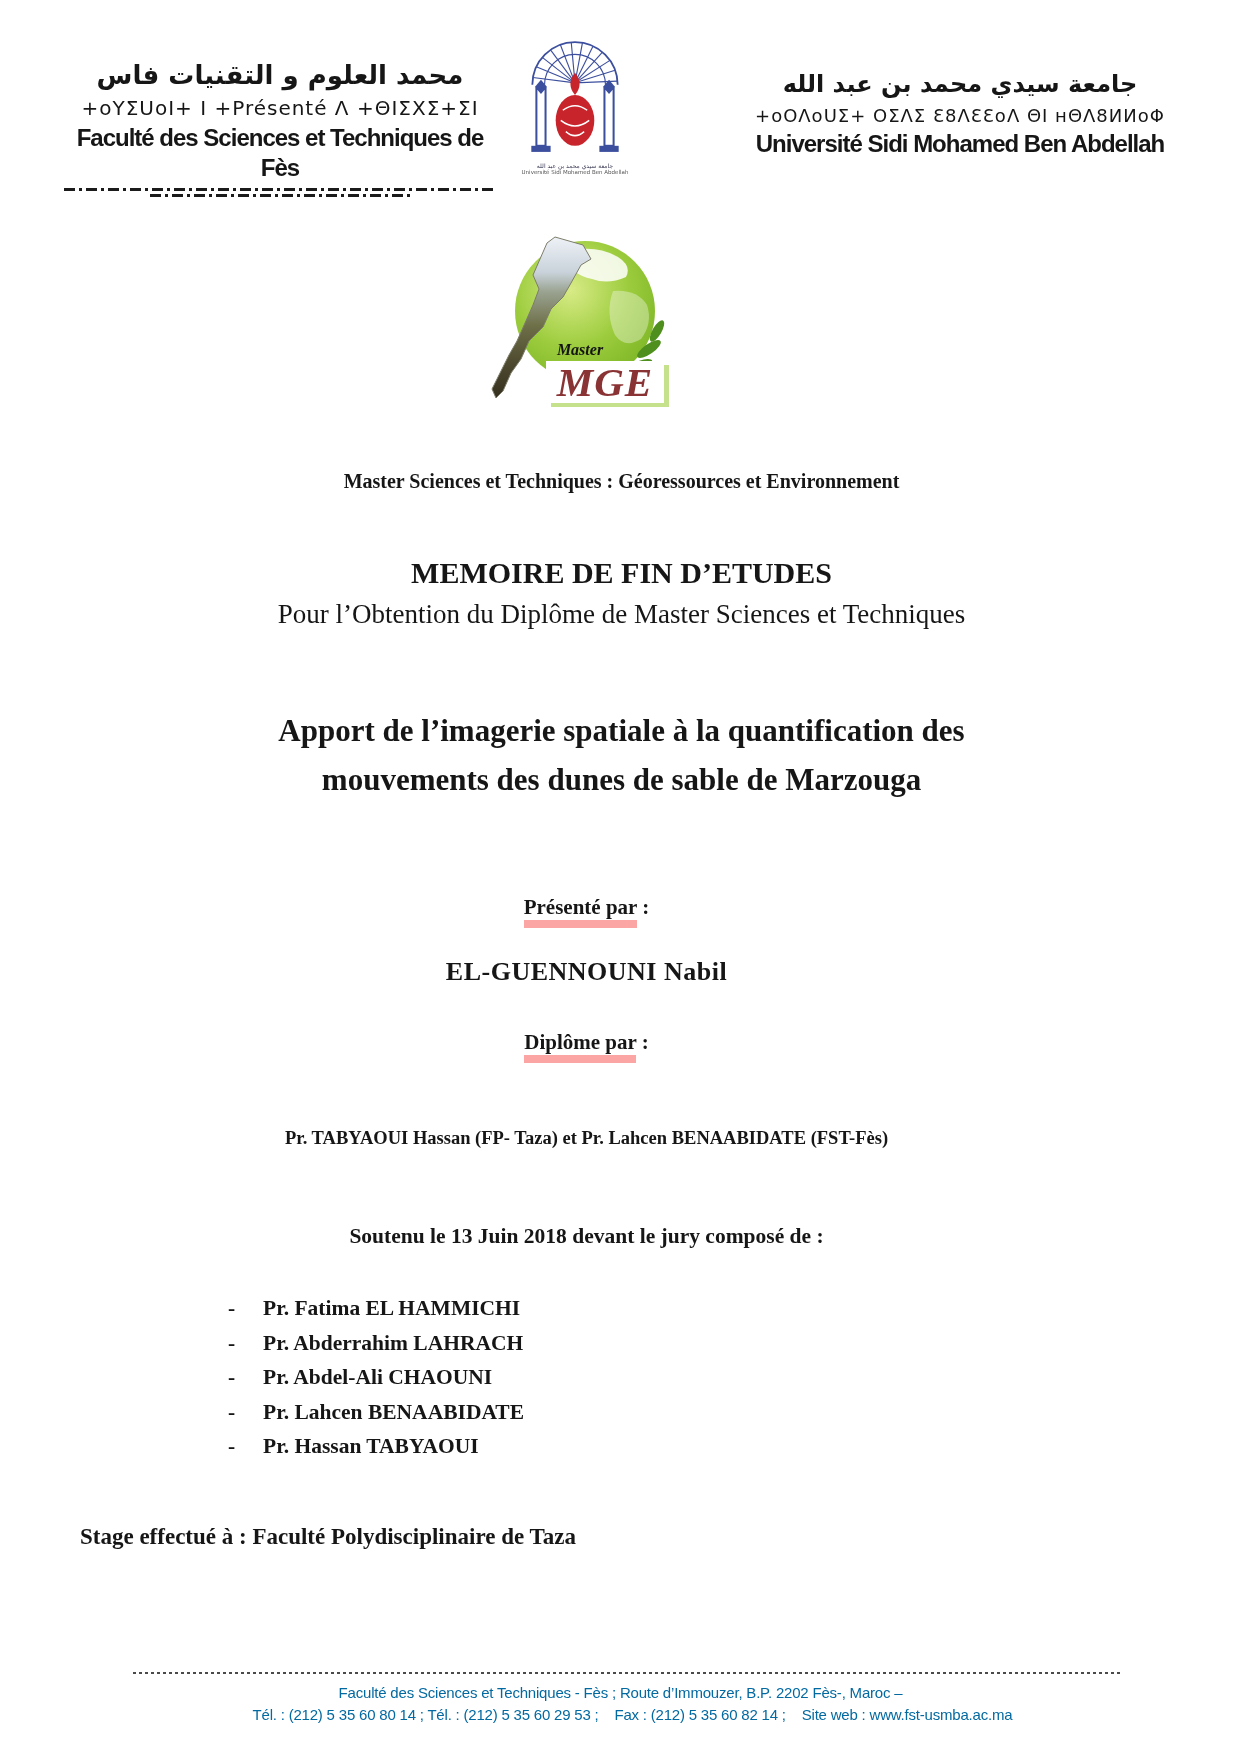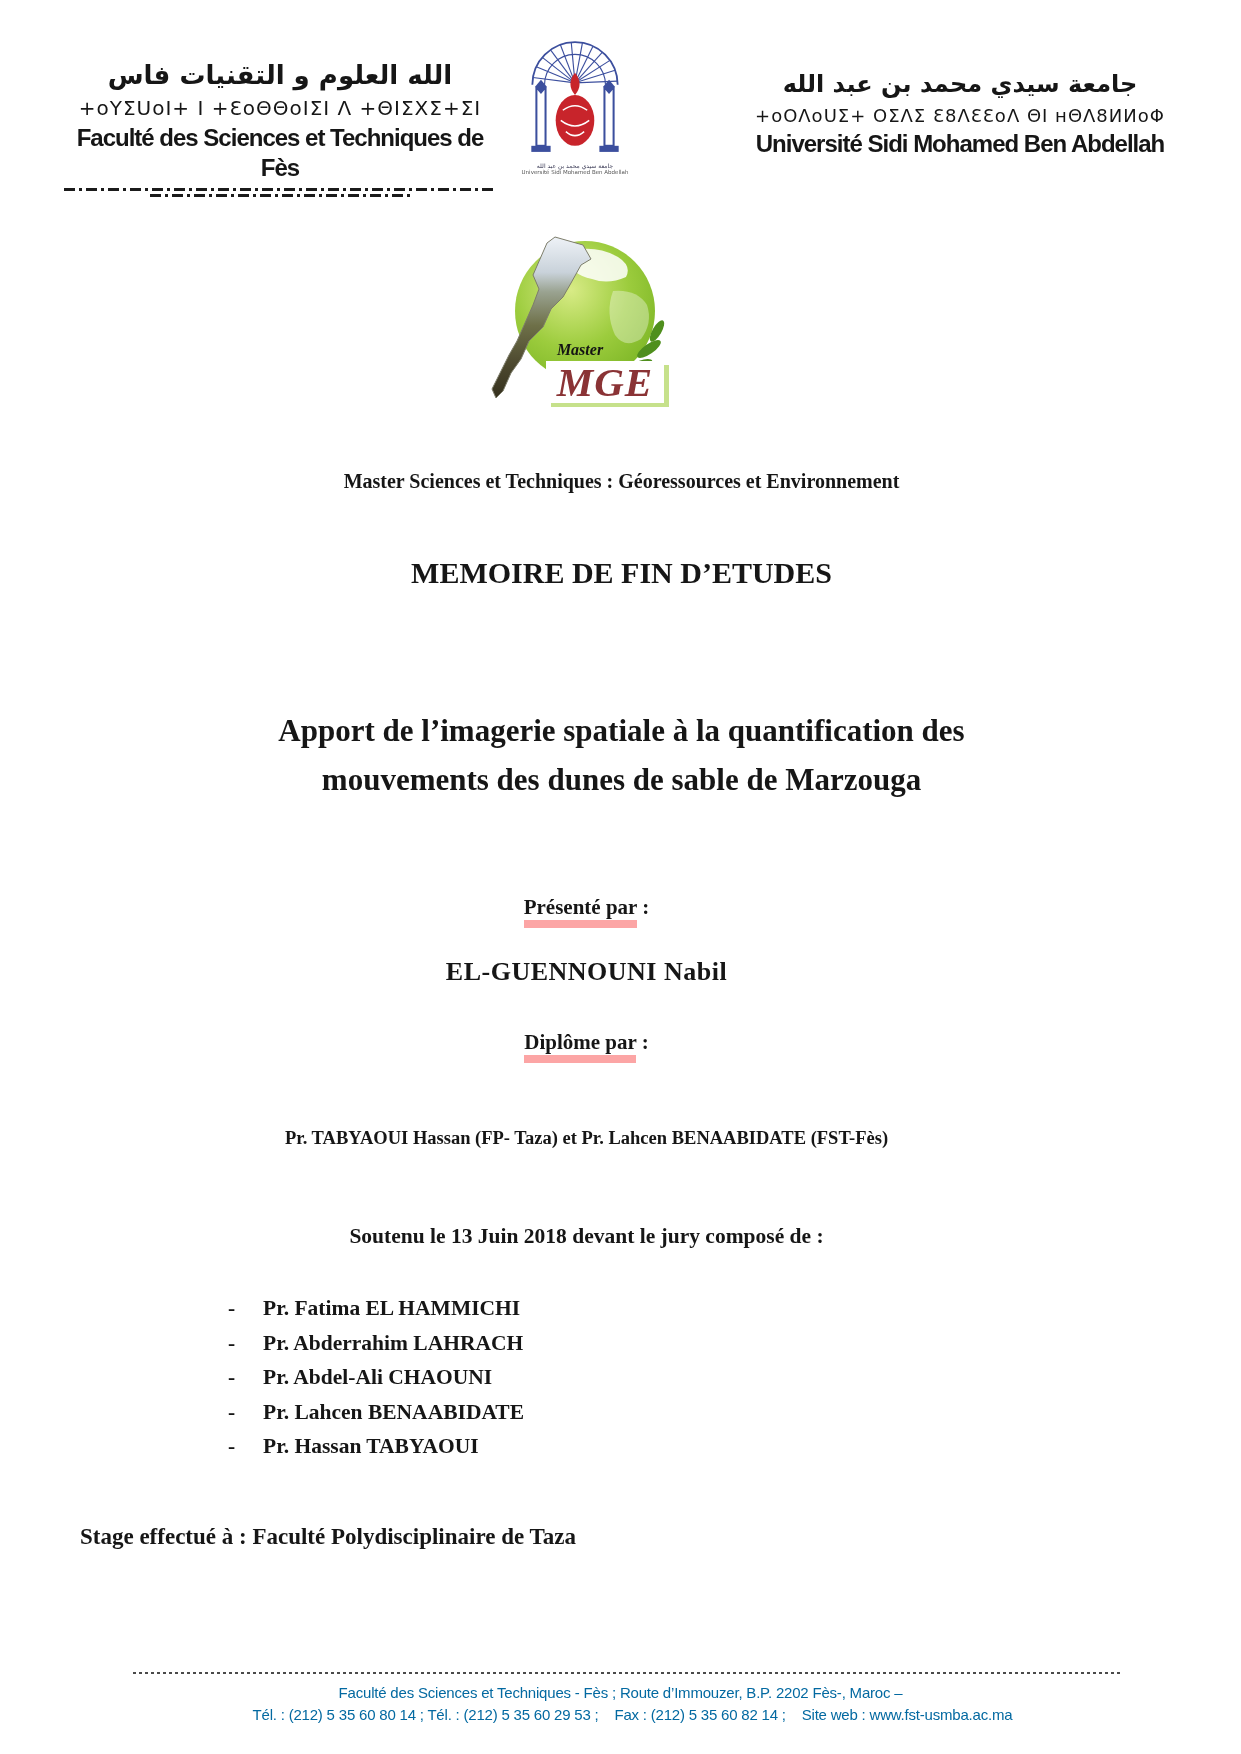--- a/index.html
+++ b/index.html
@@ -62,22 +62,22 @@
     font-family:"Liberation Sans",sans-serif;font-size:15px;color:#0369a1;letter-spacing:-.2px;}
   .foot-line.l1{top:1684px;}
   .foot-line.l2{top:1706px;padding-left:24px;}
 </style>
 </head>
 <body>
 
 <div class="page">
 
   <div class="inst inst-left">
-    <div class="arabic">الله العلوم و التقنيات فاس</div>
-    <div class="tifinagh">+oYΣUoI+ I +ƐoΘΘoIΣI Λ +ΘIΣXΣ+ΣI</div>
+    <div class="arabic">محمد العلوم و التقنيات فاس</div>
+    <div class="tifinagh">+oYΣUoI+ I +Présenté Λ +ΘIΣXΣ+ΣI</div>
     <div class="latin">Faculté des Sciences et Techniques de Fès</div>
     <div class="dashdot"></div>
     <div class="dashdot dashdot2"></div>
   </div>
 
   <div class="crest">
     <svg width="124" height="128" viewBox="0 0 100 126">
       <g stroke="#3c4f9e" stroke-width="1.1" fill="none">
         <path d="M8,54 A42,42 0 0 1 92,54" stroke-width="1.8"></path>
         <path d="M20,54 A30,30 0 0 1 80,54"></path>
@@ -148,20 +148,21 @@
       <path d="M92,6 L120,14 L128,28 L118,34 L108,52 L100,66 L88,78 L80,96 L66,110 L58,128 L48,142 L40,160 L33,167 L29,158 L38,140 L46,124 L54,110 L62,92 L70,74 L76,58 L70,44 L77,28 L84,12 Z" fill="url(#mor)" stroke="#7d7d6b" stroke-width="1"></path>
       <text x="117" y="124" font-family="Liberation Serif, DejaVu Serif, serif" font-style="italic" font-weight="bold" font-size="16" fill="#141414" text-anchor="middle">Master</text>
       <rect x="88" y="134" width="118" height="42" fill="#c6e18b"></rect>
       <rect x="83" y="130" width="118" height="42" fill="#ffffff"></rect>
       <text x="142" y="165" font-family="Liberation Serif, DejaVu Serif, serif" font-style="italic" font-weight="bold" font-size="41" fill="#8a3335" text-anchor="middle" letter-spacing="1">MGE</text>
     </svg>
   </div>
 
   <div class="cblock program">Master Sciences et Techniques : Géoressources et Environnement</div>
   <h1 class="cblock memoire">MEMOIRE DE FIN D’ETUDES</h1>
+  <div class="cblock obtention">Pour l’Obtention du Diplôme de Master Sciences et Techniques</div>
 
   <h2 class="cblock thesis"><span>Apport de l’imagerie spatiale à la quantification des</span><br><span>mouvements des dunes de sable de Marzouga</span></h2>
 
   <div class="cblock shift presente"><span class="u">Présenté par</span><span> :</span></div>
 
   <div class="cblock shift author">EL-GUENNOUNI Nabil</div>
 
   <div class="cblock shift encadre"><span class="u">Diplôme par</span><span> :</span></div>
 
   <div class="cblock shift supervisors">Pr. TABYAOUI Hassan (FP- Taza) et Pr. Lahcen BENAABIDATE (FST-Fès)</div>

